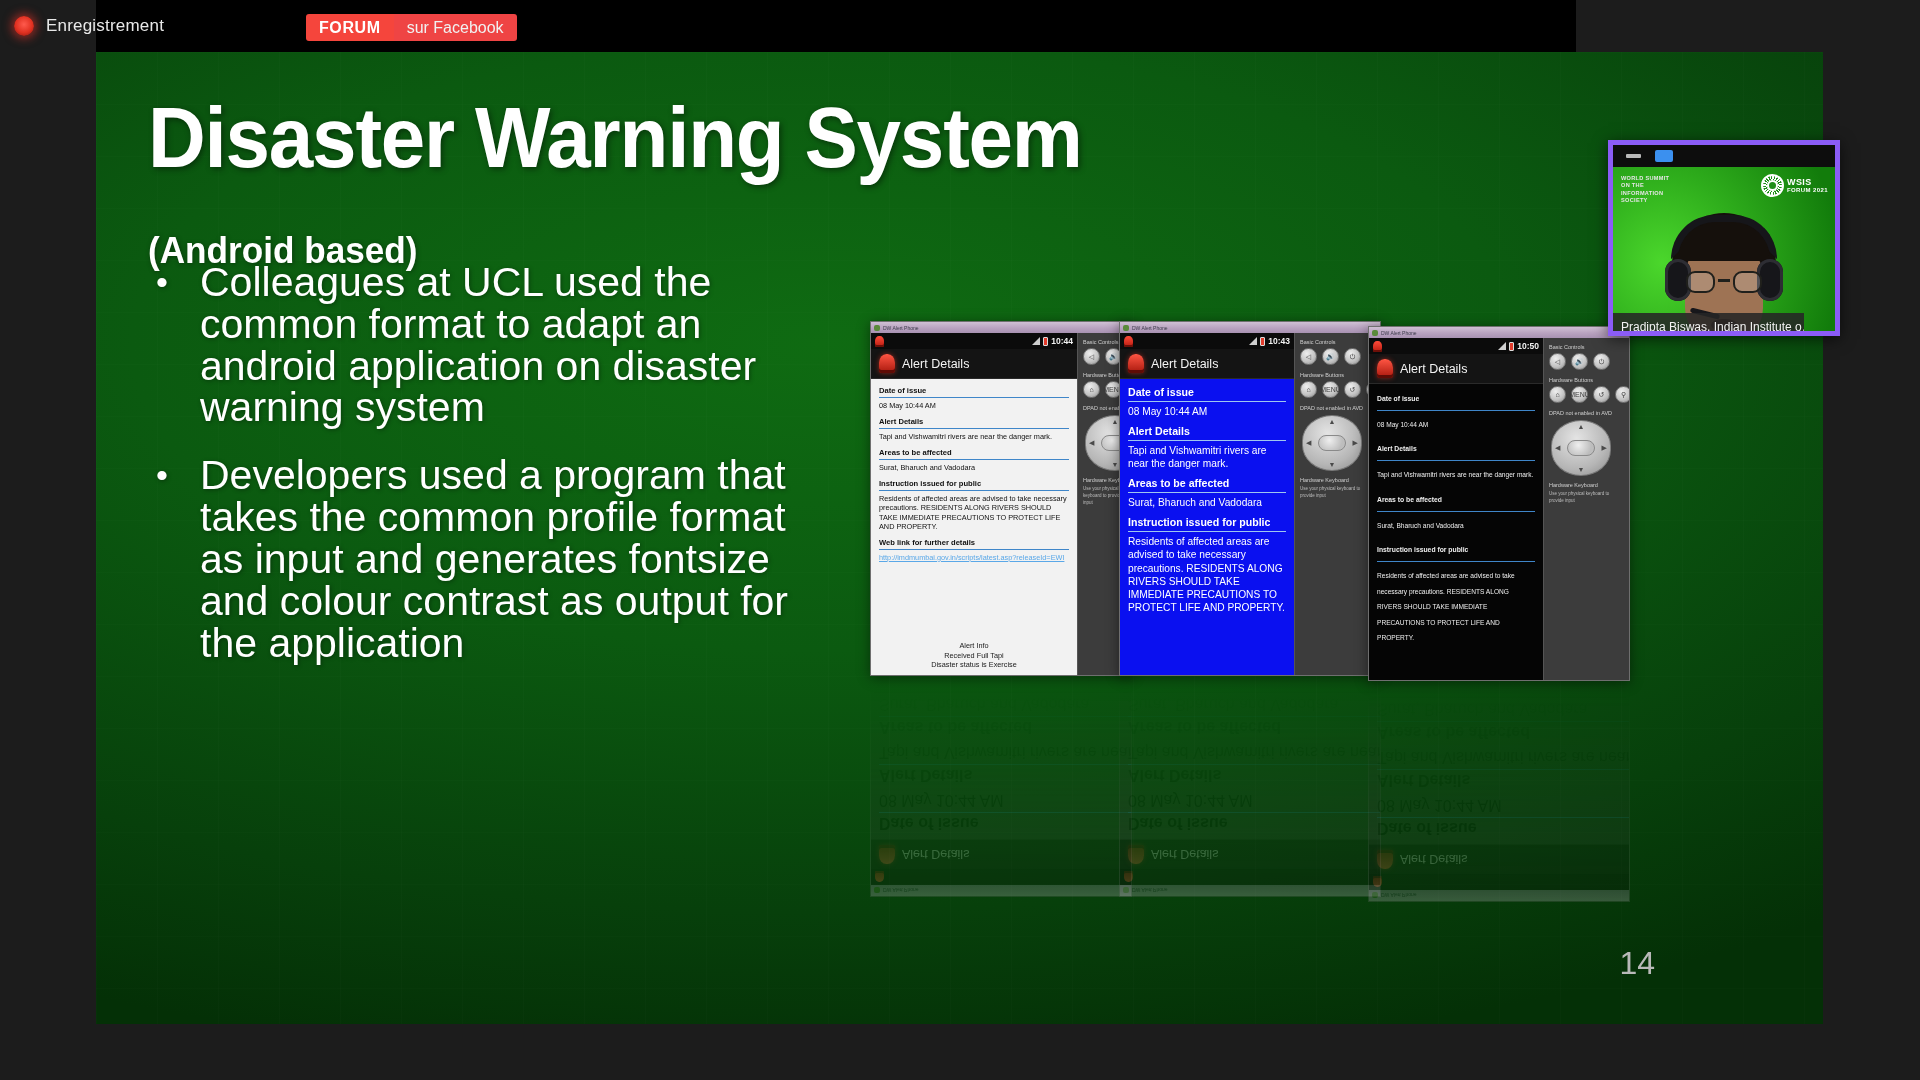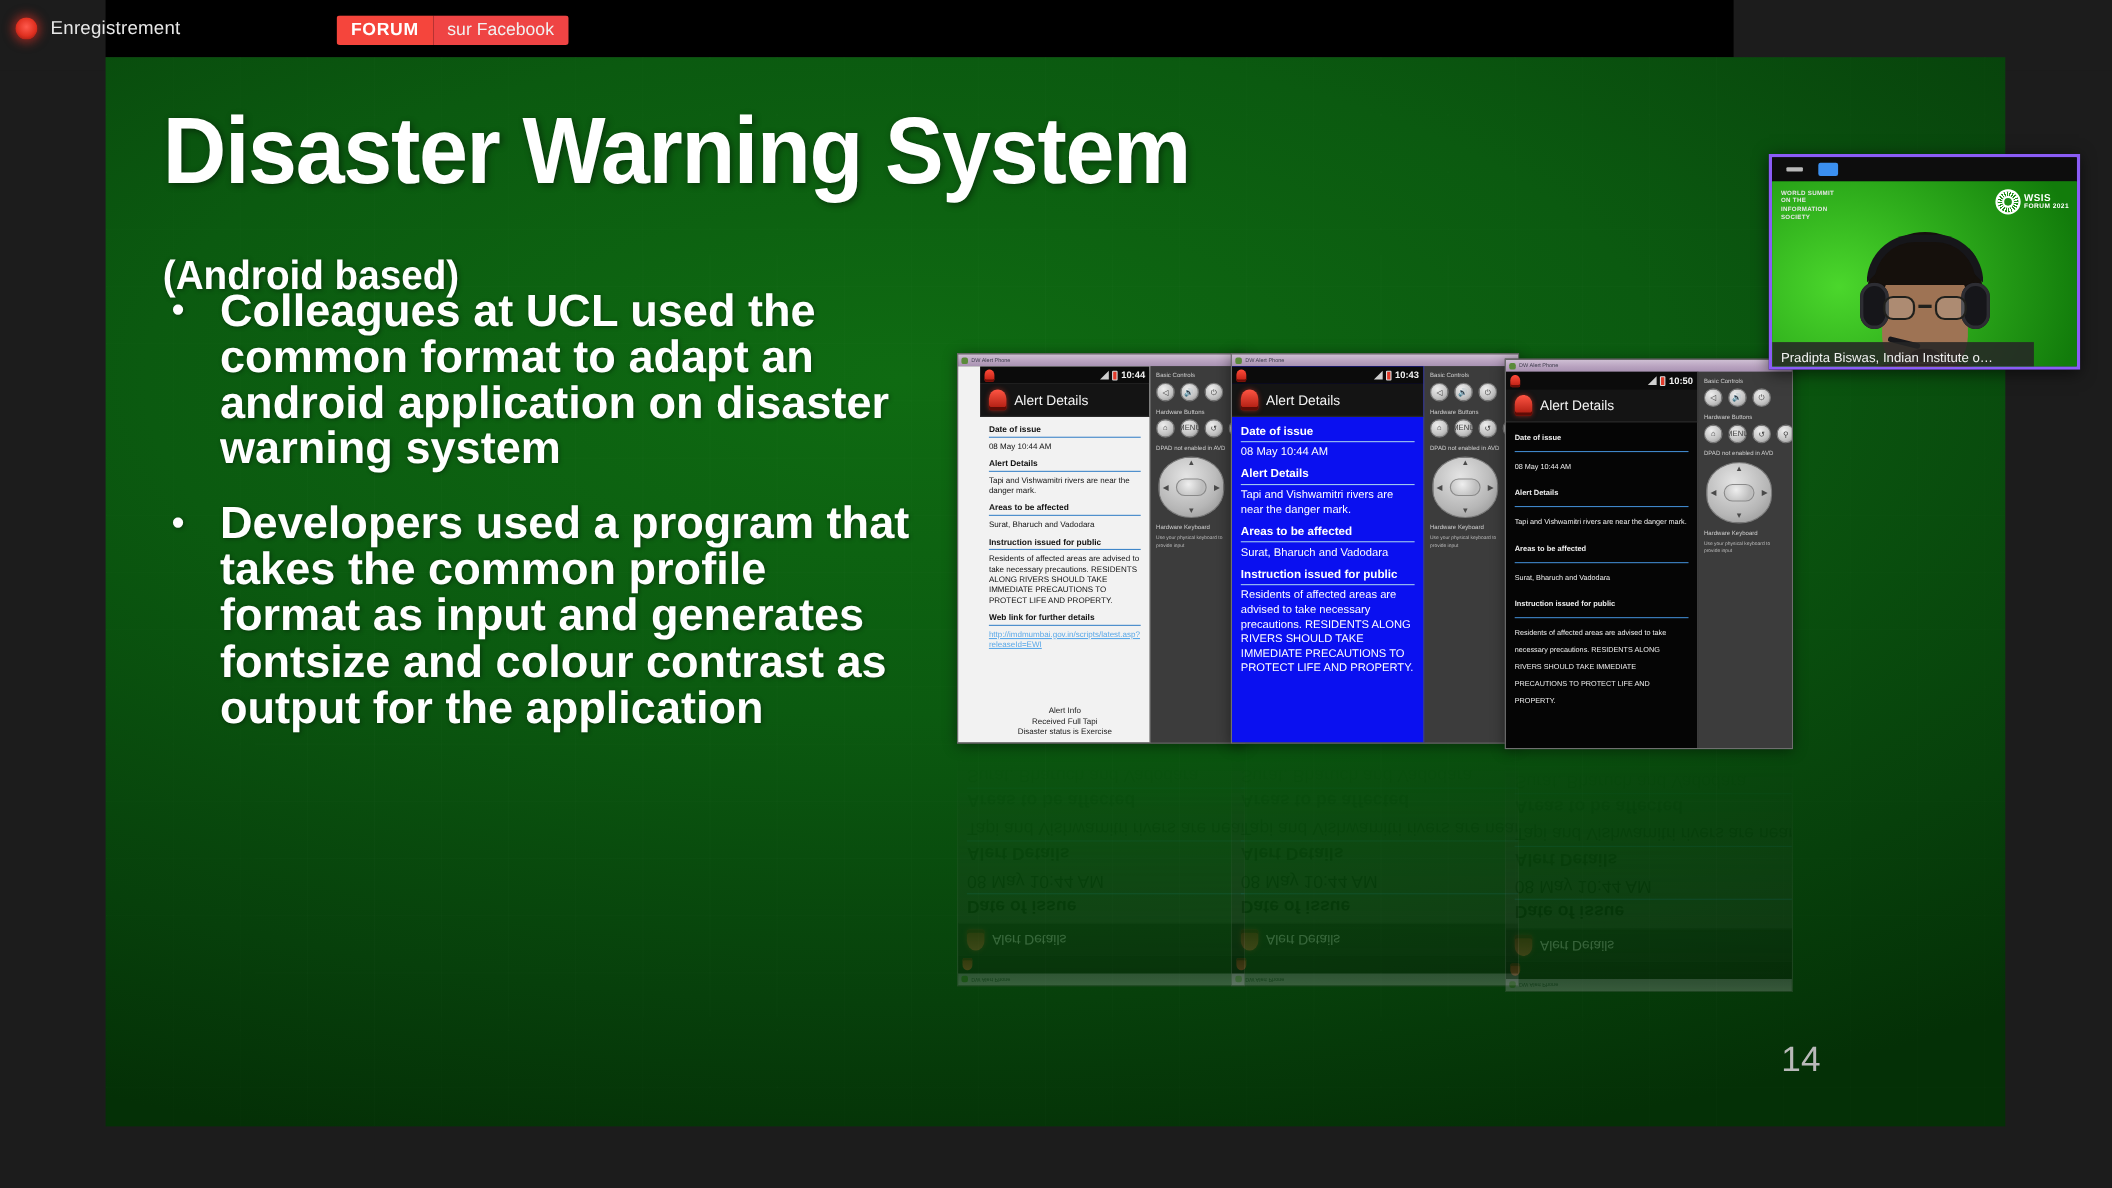--- a/index.html
+++ b/index.html
@@ -80,21 +80,21 @@
   .bullet {
     display: flex; align-items: flex-start;
     color: #ffffff; font-size: 41px; line-height: 1.02;
     margin-bottom: 26px;
     text-shadow: 1px 1px 4px rgba(0,0,0,.38);
   }
   .bullet-dot {
     flex: none; width: 52px; font-size: 34px; line-height: 1.22;
     text-align: left; padding-left: 8px;
   }
-  .bullet-text { flex: 1; font-weight: bold; }
+  .bullet-text { flex: 1; }
 
   #page-number {
     position: absolute; right: 168px; bottom: 42px;
     color: #b9b9b9; font-size: 32px;
   }
 
   
   .emu {
     position: absolute;
     background: #3a3a3a;
@@ -193,21 +193,21 @@
   .and-content { flex: 1; overflow: hidden; padding: 7px 8px 0; }
   .sec-h {
     font-weight: bold; margin-bottom: 1px;
   }
   .sec-rule { height: 1px; background: #3f86c9; margin-bottom: 3px; }
   .sec-b { margin-bottom: 7px; }
   .weblink { color: #5aa8e8; text-decoration: underline; word-break: break-all; }
 
   
   #phone1 { left: 774px; top: 269px; width: 262px; height: 355px; }
-  #phone1 .emu-screen { width: 175px; background: #f2f2f2; padding-left: 20px; }
+  #phone1 .emu-screen { width: 207px; background: #f2f2f2; }
   #phone1 .and-content { color: #111; font-size: 7.3px; line-height: 1.28; }
   #phone1 .sec-h { font-size: 7.6px; }
   .p1-footer {
     text-align: center; color: #1a1a1a; font-size: 7.3px; line-height: 1.32;
     padding: 3px 0 5px;
   }
 
   
   #phone2 { left: 1023px; top: 269px; width: 262px; height: 355px; }
   #phone2 .emu-screen { width: 175px; background: #0a10f0; }
@@ -228,22 +228,22 @@
     position: absolute; overflow: hidden; pointer-events: none;
     transform: scaleY(-1);
     -webkit-mask-image: linear-gradient(to top, rgba(0,0,0,0) 4%, rgba(0,0,0,.55) 96%);
             mask-image: linear-gradient(to top, rgba(0,0,0,0) 4%, rgba(0,0,0,.55) 96%);
     opacity: .45;
   }
   .reflection > .rinner { transform-origin: top left; }
 
   
   #video-thumb {
-    position: absolute; left: 1608px; top: 140px; width: 283px; height: 196px;
-    background: #000000; border: 3px solid #8b5cf6; overflow: hidden;
+    position: absolute; left: 1608px; top: 140px; width: 232px; height: 196px;
+    background: #4c1d95; border: 5px solid #8b5cf6; overflow: hidden;
     box-shadow: 0 3px 14px rgba(0,0,0,.6);
   }
   #vt-bar {
     height: 22px; background: #0d0d0d; display: flex; align-items: center;
     gap: 14px; padding-left: 13px;
   }
   #vt-minimize { width: 15px; height: 4px; background: #b9b9b9; border-radius: 1px; }
   #vt-restore  { width: 18px; height: 12px; background: #3b90ef; border-radius: 2px; }
   #vt-video {
     position: relative; height: 174px;

